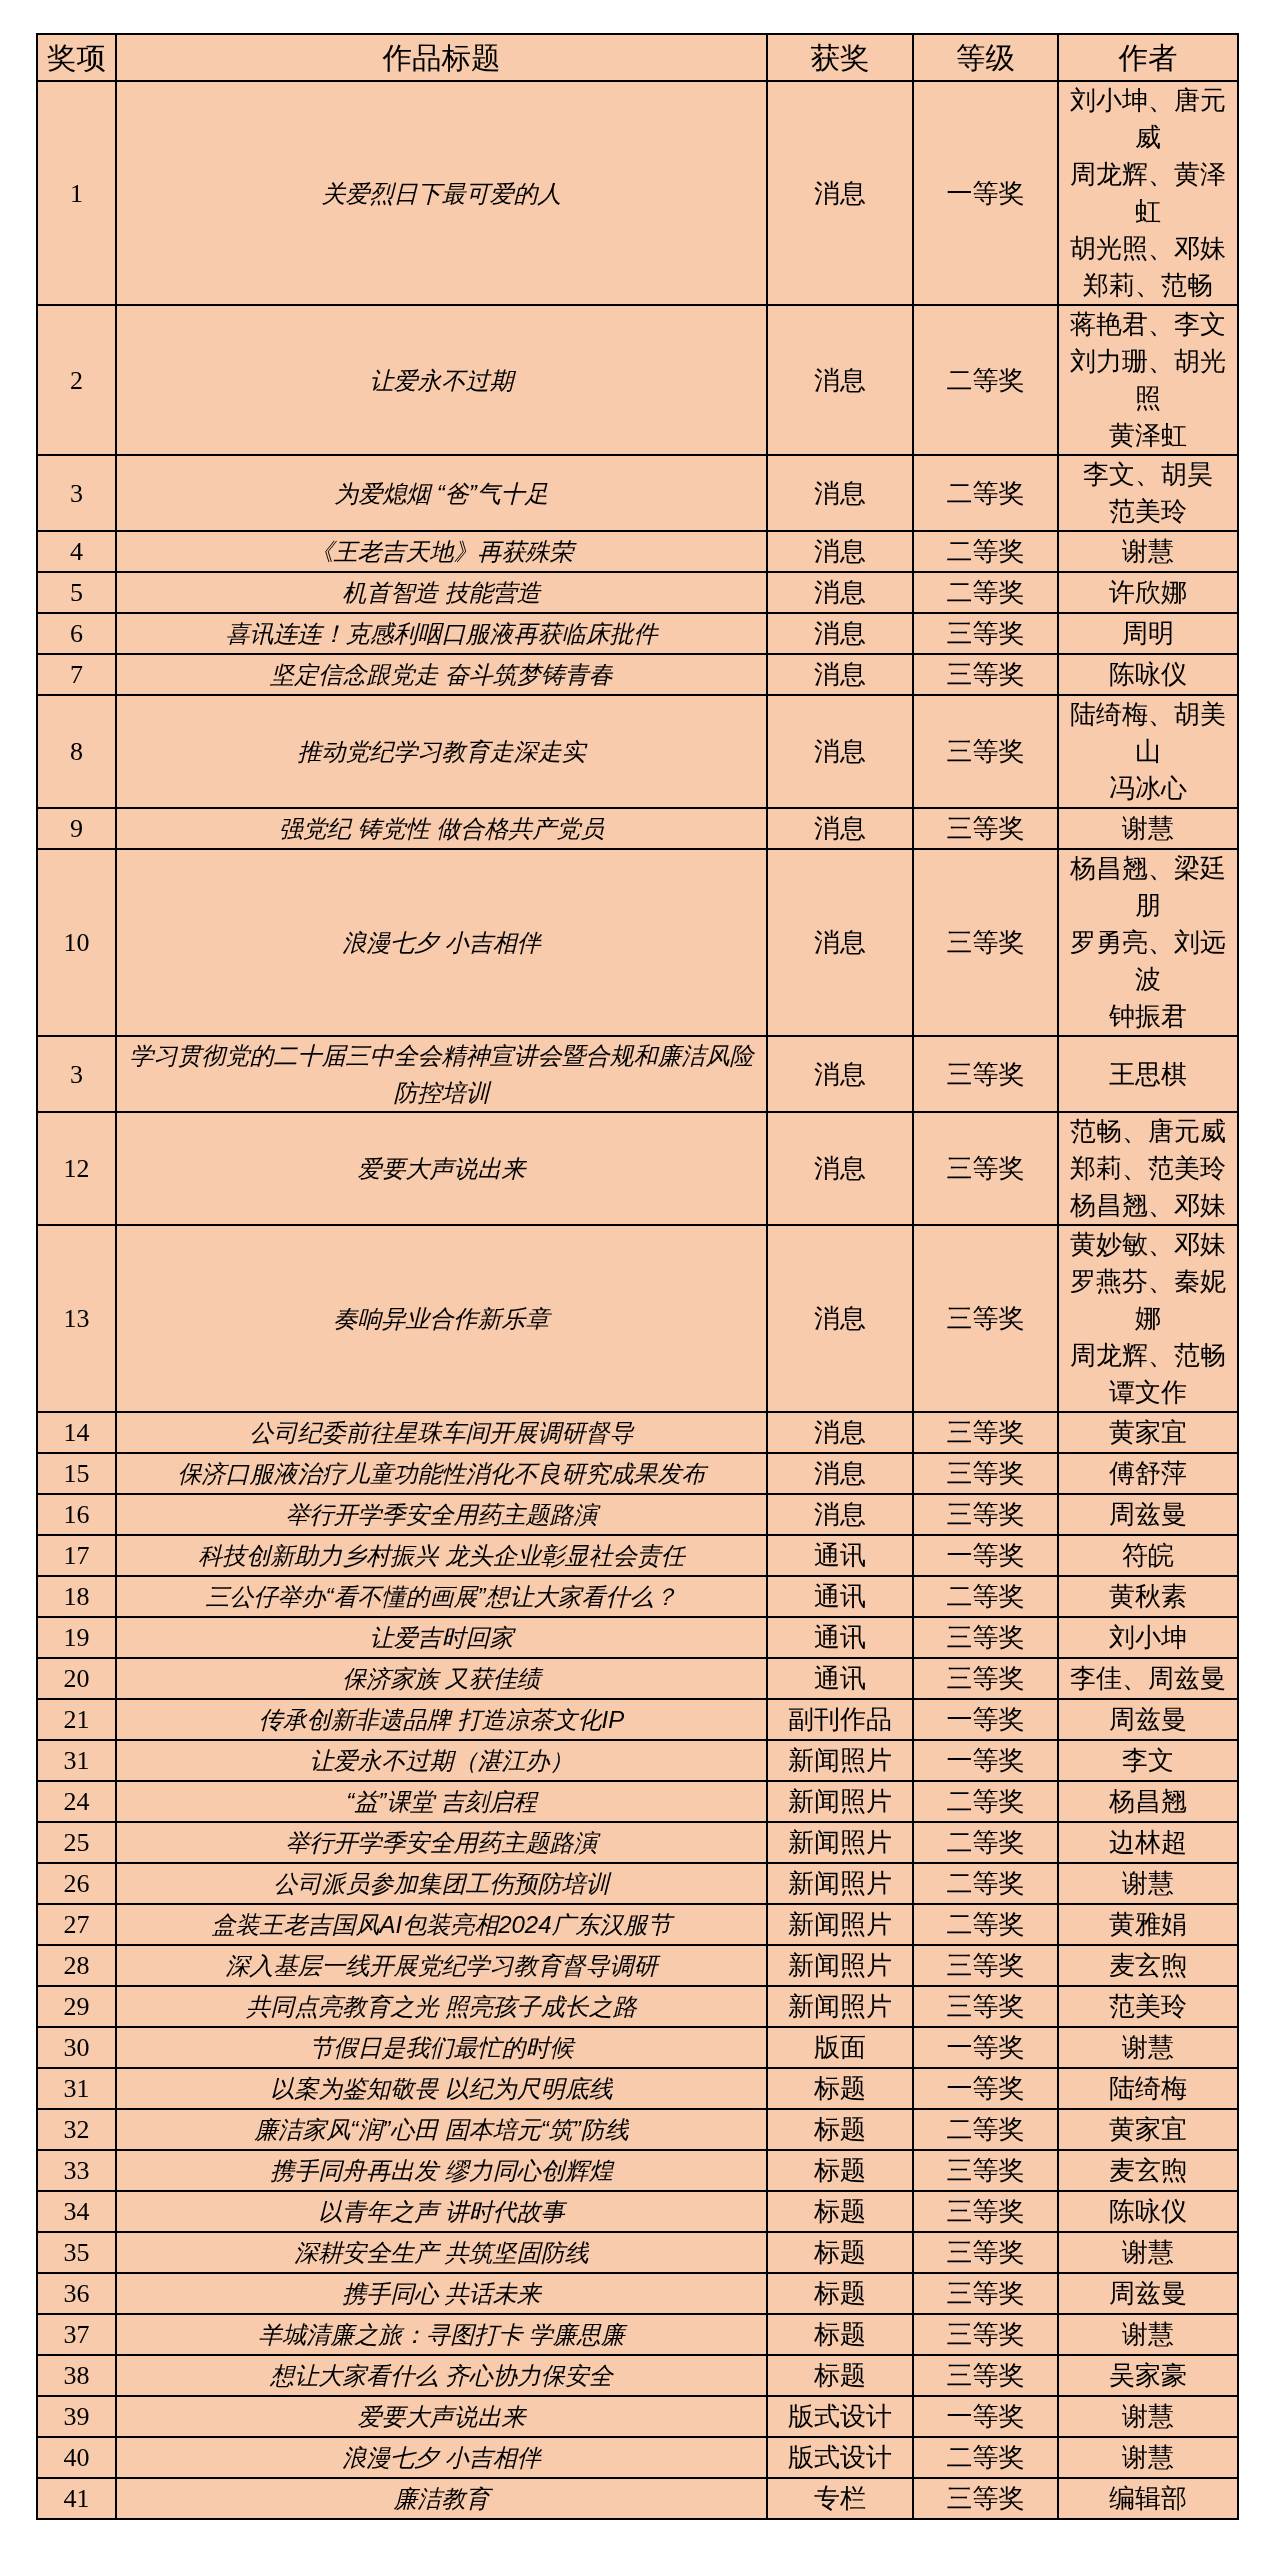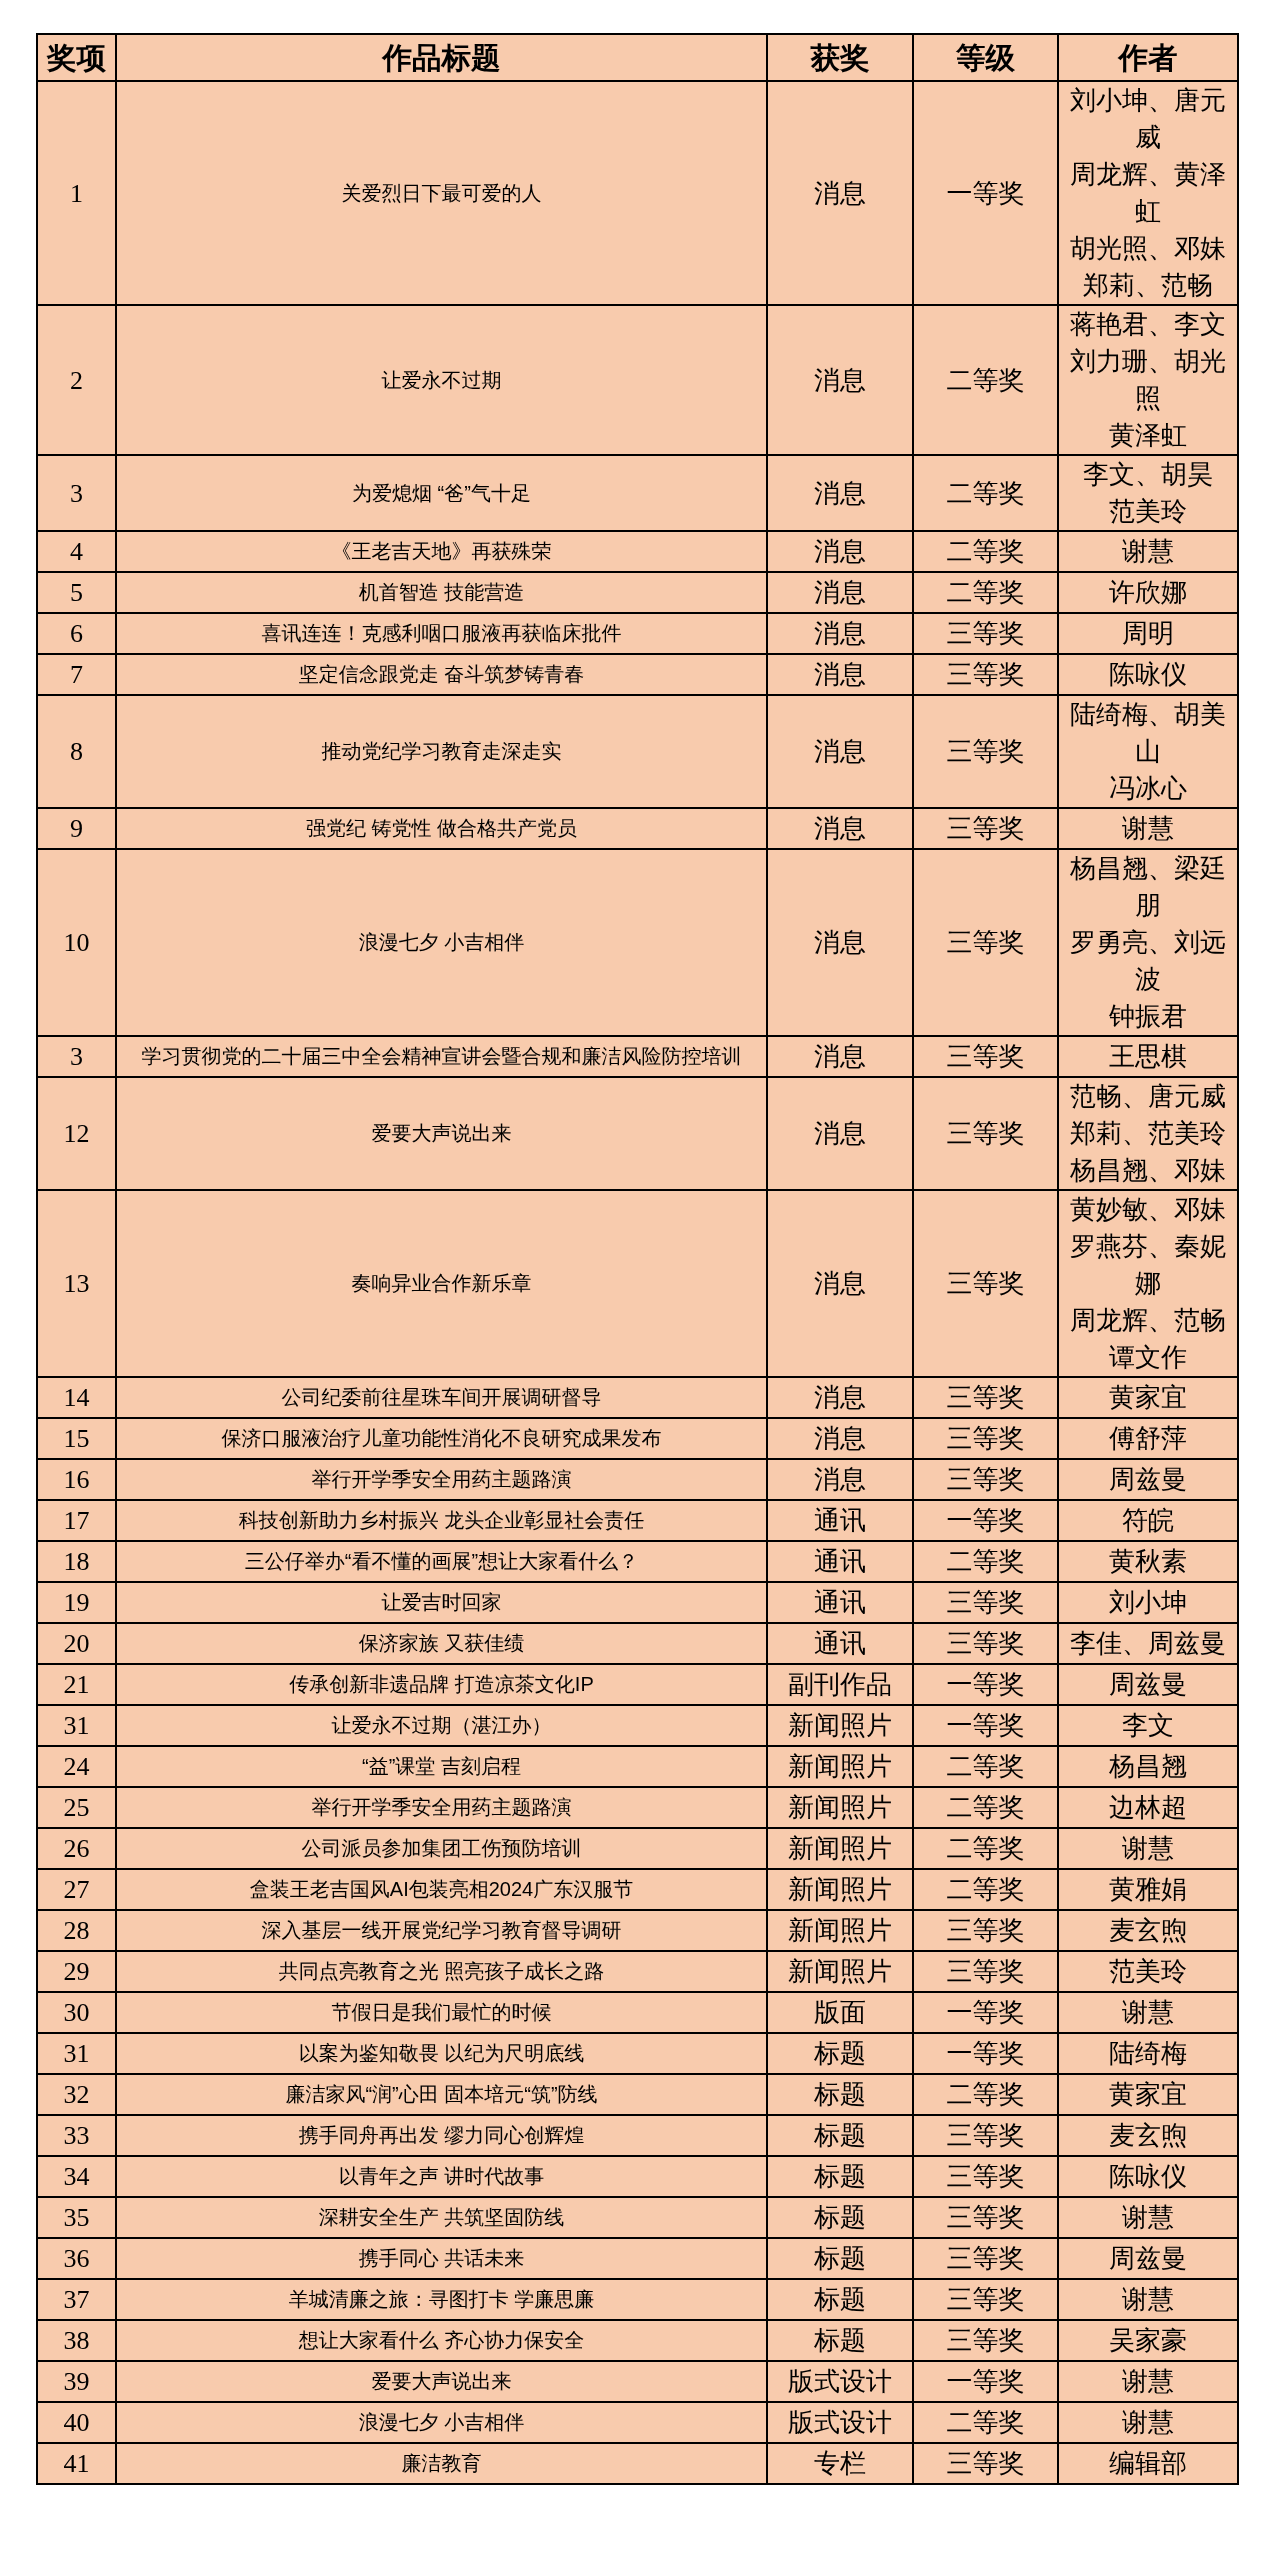--- a/index.html
+++ b/index.html
@@ -34,37 +34,38 @@
     overflow:hidden;
     word-break:break-all;
   }
   col.c-num{width:79px;}
   col.c-title{width:651px;}
   col.c-cat{width:146px;}
   col.c-grade{width:145px;}
   col.c-author{width:180px;}
   table.awards th{
     font-size:29.5px;
-    font-weight:700;
+    font-weight:400;
     height:45px;
     line-height:45px;
     padding:0 1.7px;
     margin-top:15px;
   }
   td.num{
     font-family:"Liberation Serif","DejaVu Serif",serif;
     font-size:26px;
     line-height:37px;
     padding:0;
   }
   td.title{
-    font-size:20px;
+    font-size:24px;
     line-height:37px;
     padding:0 2.6px;
     height:39px;
+    font-style:italic;
   }
   td.cat, td.grade{
     font-size:26px;
     line-height:37px;
     padding:0 1.7px;
   }
   td.authors{
     font-size:26px;
     line-height:37px;
     padding:0 8px;

